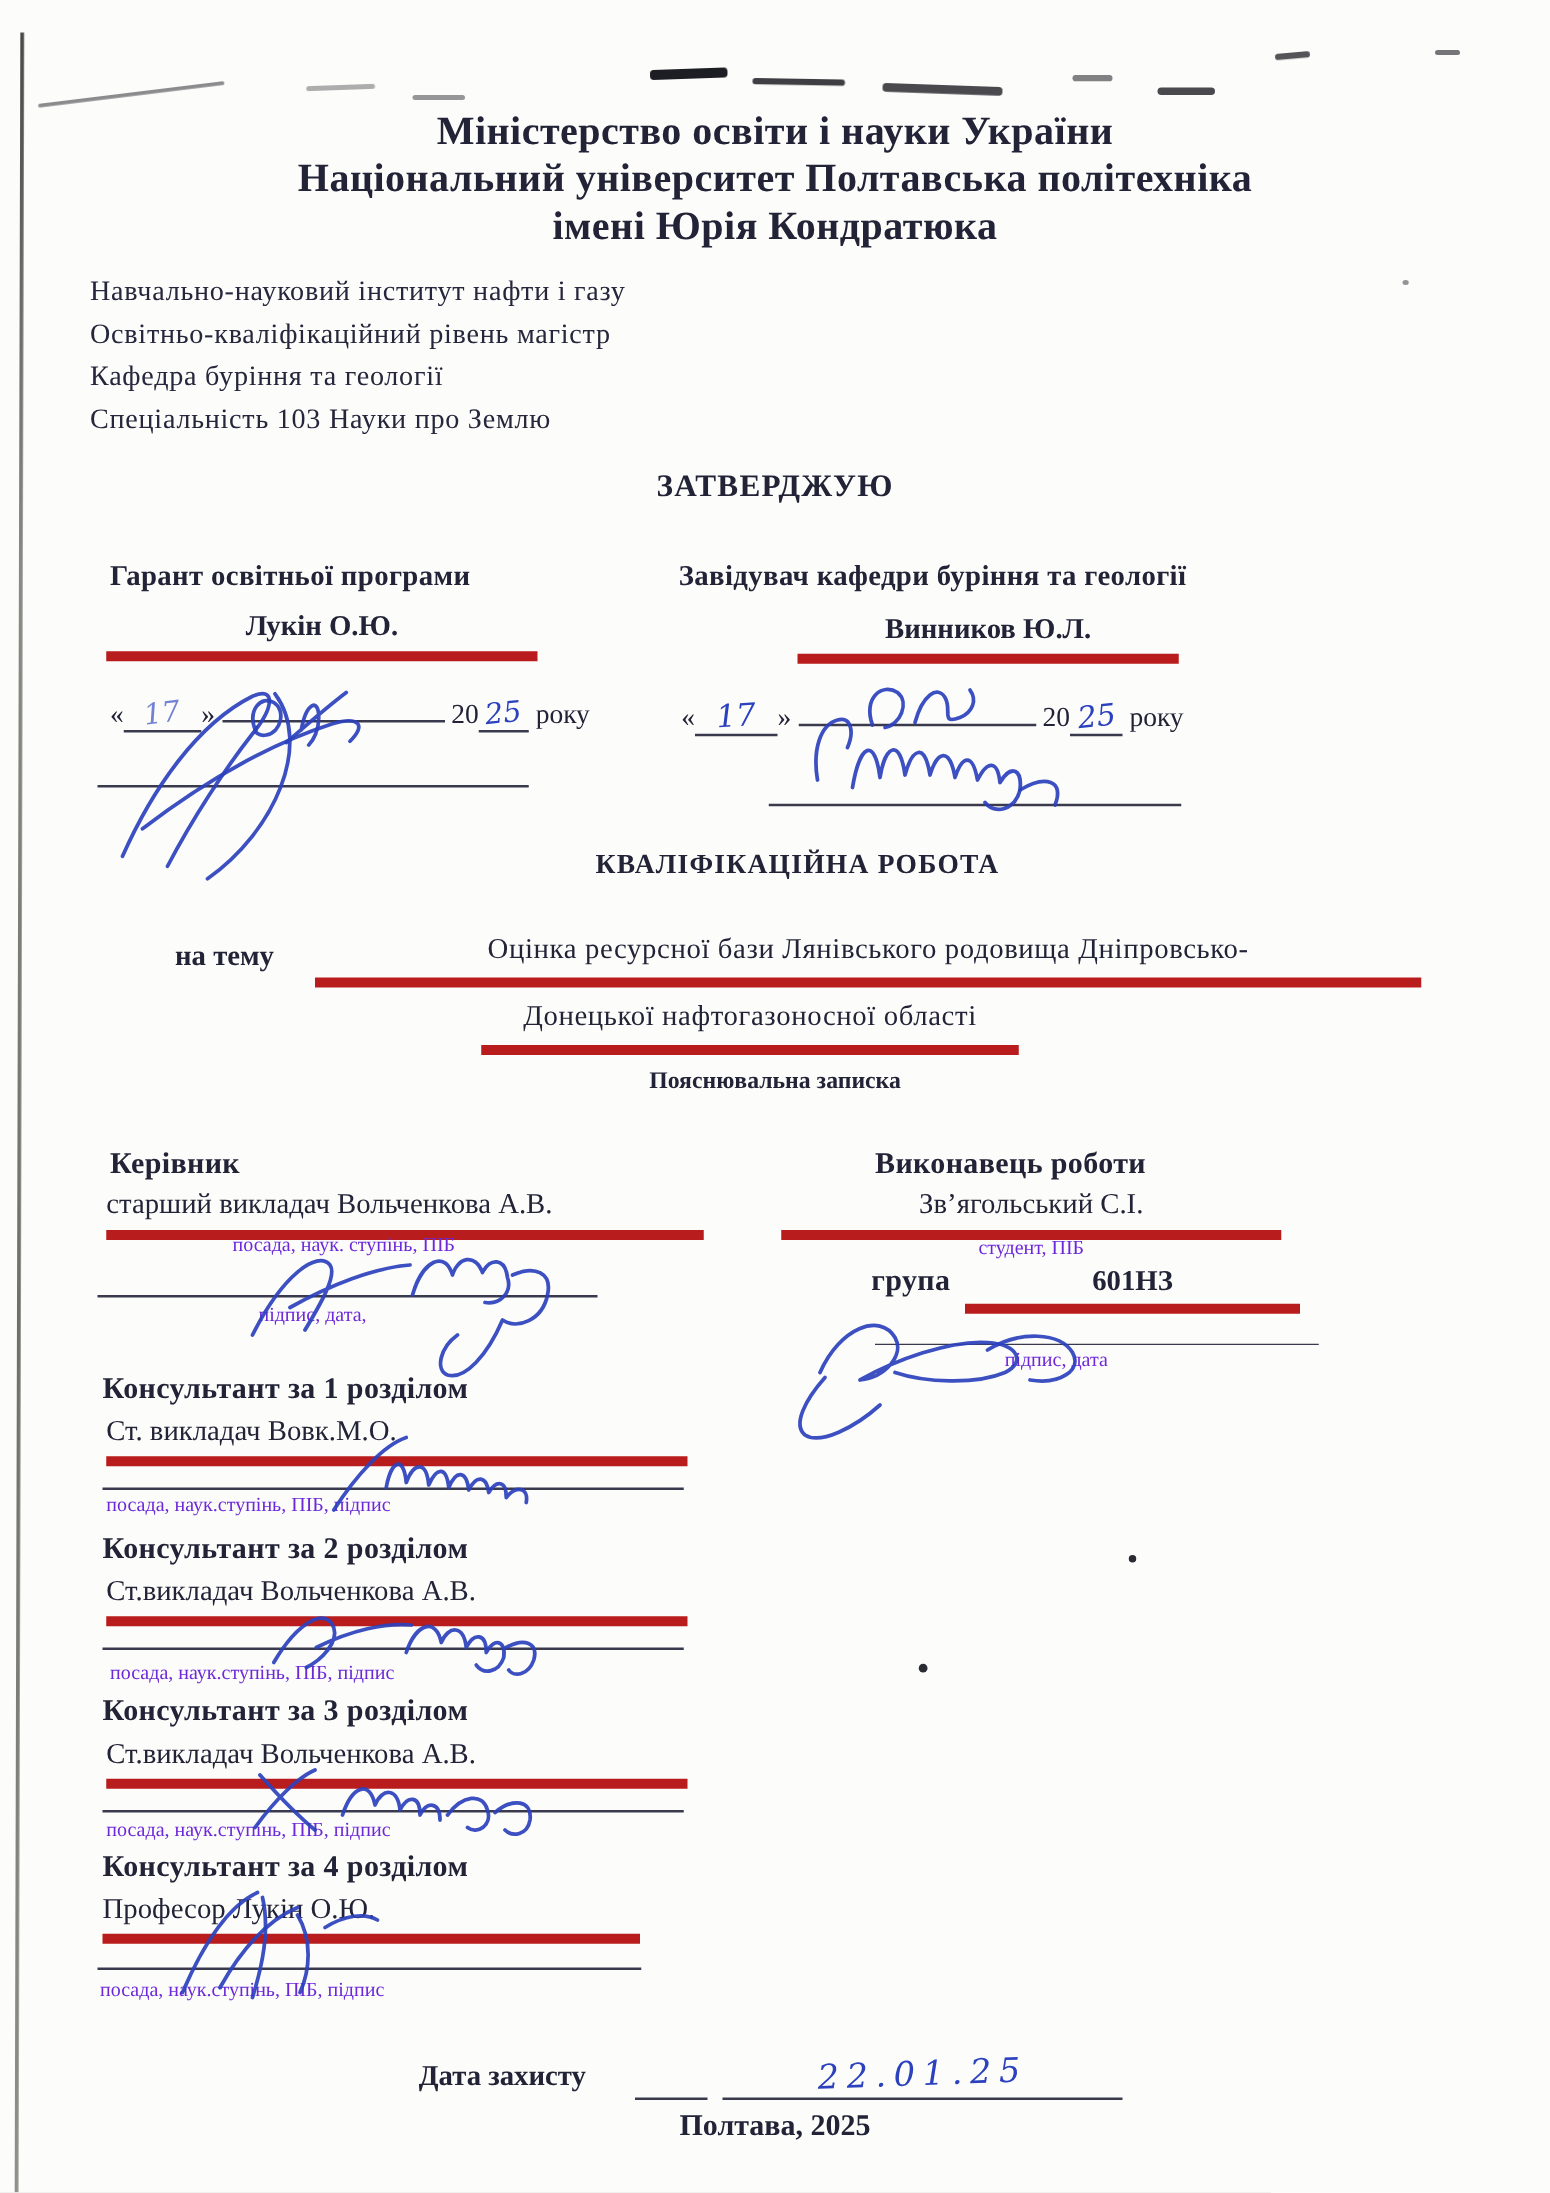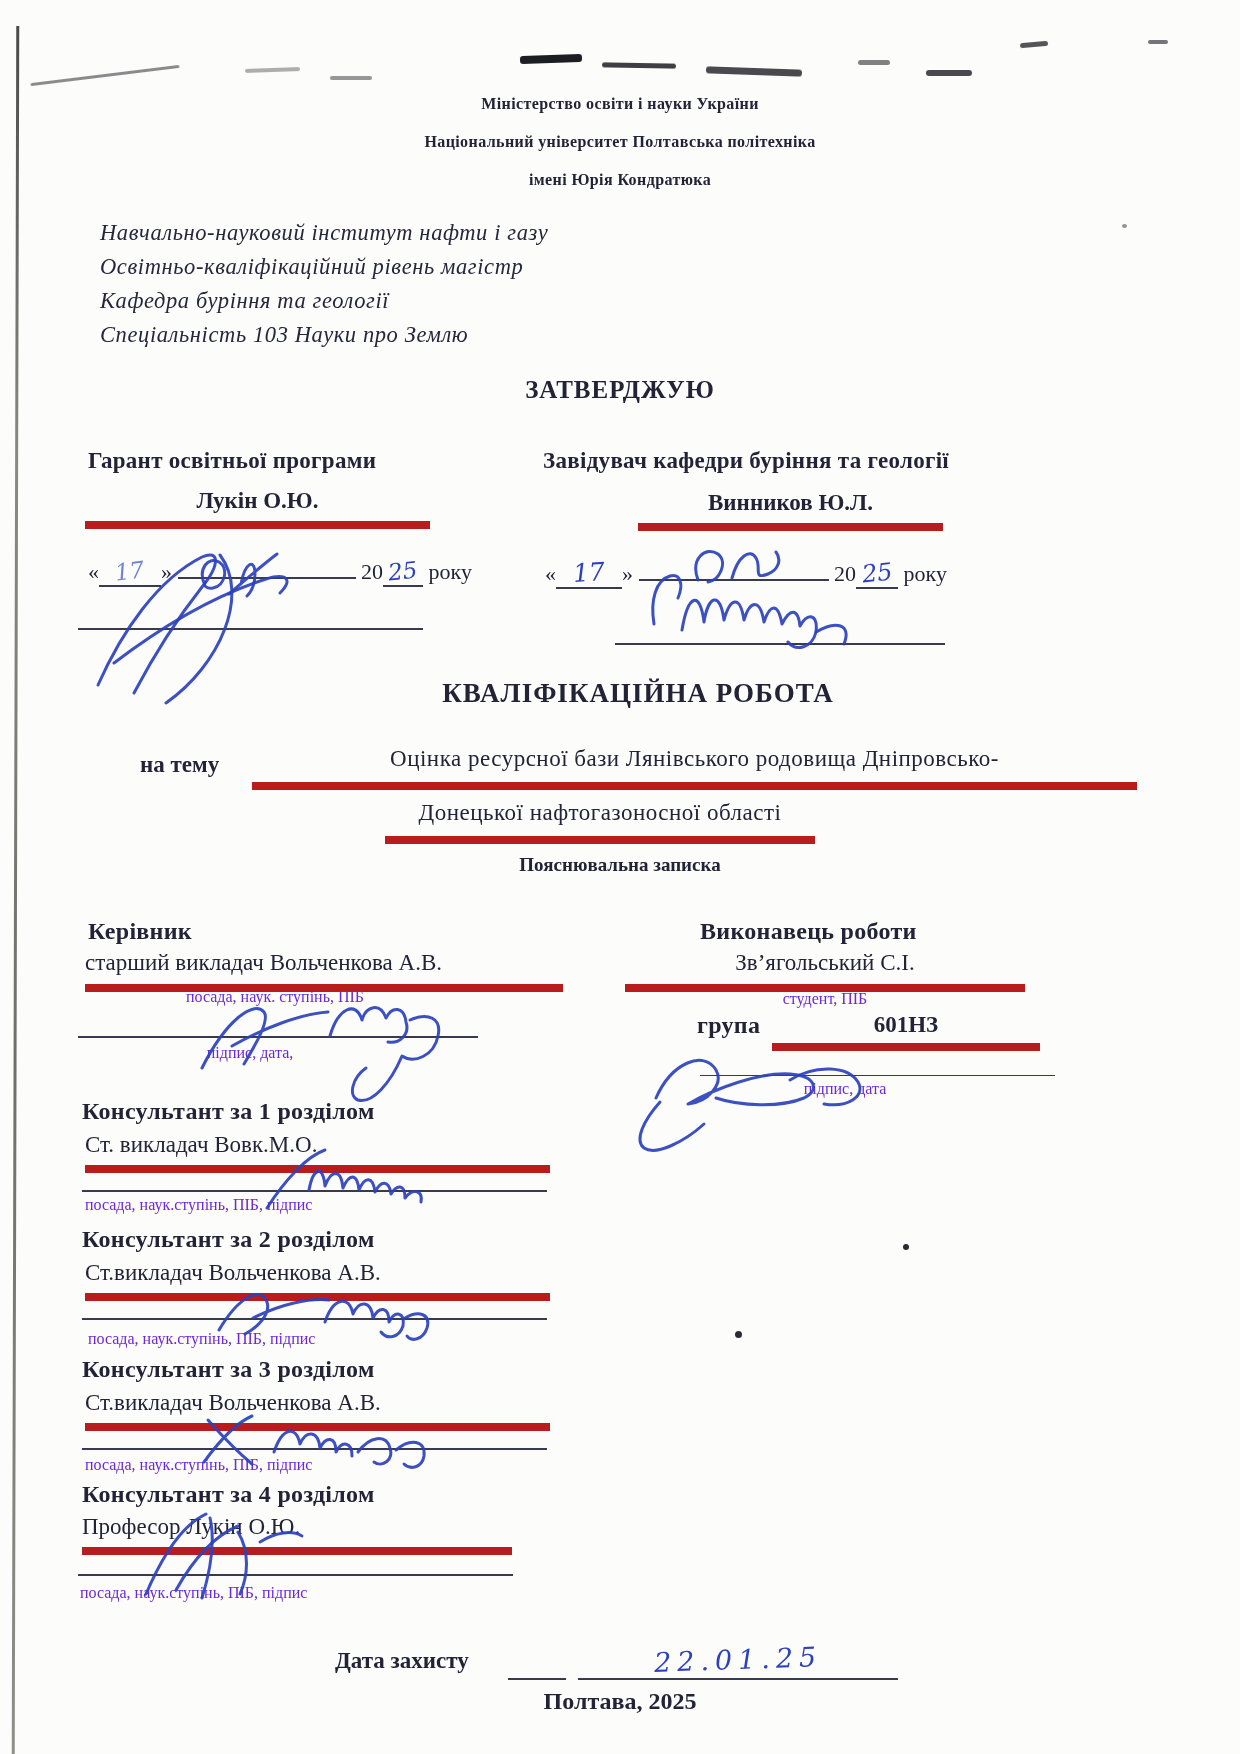--- a/index.html
+++ b/index.html
@@ -26,21 +26,21 @@
   }
   .sig{position:absolute;z-index:3;pointer-events:none;}
   .sig path{fill:none;stroke:#2b41bd;stroke-width:3;stroke-linecap:round;stroke-linejoin:round;opacity:.92;}
   .smudge{position:absolute;background:#1d1d24;border-radius:3px;filter:blur(.6px);}
   .speck{position:absolute;background:#2a2a33;border-radius:50%;}
   .edge-line{
     position:absolute;left:14px;top:26px;width:3px;height:1728px;
     background:linear-gradient(#4a4a4a,#8a8a84 25%,#6f6f6a 60%,#90908a);
     transform:rotate(.15deg);filter:blur(.3px);
   }
-  .hdr{font-size:16px;font-weight:bold;line-height:38px;letter-spacing:.4px;}
+  .hdr{font-size:32px;font-weight:bold;line-height:38px;letter-spacing:.4px;}
   .info-line{font-size:22.5px;line-height:34px;letter-spacing:.6px;color:#26263c;}
   .role{font-size:23px;font-weight:bold;letter-spacing:.3px;}
   .name-b{font-size:23px;font-weight:bold;}
   .ch{font-size:24px;font-weight:bold;letter-spacing:.3px;}
 </style>
 </head>
 <body>
 
 <div class="page">
 
@@ -58,21 +58,21 @@
   <div class="speck" style="left:903px;top:1244px;width:6px;height:6px;"></div>
   <div class="speck" style="left:735px;top:1331px;width:7px;height:7px;"></div>
   <div class="speck" style="left:1122px;top:224px;width:5px;height:4px;opacity:.5;"></div>
 
   <div class="abs hdr ctr" style="left:0;right:0;top:85px;">
     <div>Міністерство освіти і науки України</div>
     <div>Національний університет Полтавська політехніка</div>
     <div>імені Юрія Кондратюка</div>
   </div>
 
-  <div class="abs" style="left:100px;top:216px;font-style:italic;">
+  <div class="abs" style="left:72px;top:216px;">
     <div class="info-line">Навчально-науковий інститут нафти і газу</div>
     <div class="info-line">Освітньо-кваліфікаційний рівень магістр</div>
     <div class="info-line">Кафедра буріння та геології</div>
     <div class="info-line">Спеціальність 103 Науки про Землю</div>
   </div>
 
   <div class="abs ctr b" style="left:0;right:0;top:376px;font-size:25px;letter-spacing:1px;">ЗАТВЕРДЖУЮ</div>
 
   <div class="abs role" style="left:88px;top:448px;">Гарант освітньої програми</div>
   <div class="abs name-b ctr uline" style="left:85px;top:488px;width:345px;height:33px;">Лукін О.Ю.</div>
@@ -103,21 +103,21 @@
   <svg class="sig" style="left:680px;top:540px;" width="120" height="50" viewBox="0 0 120 50">
     <path d="M18 40 C 10 18, 26 6, 38 14 C 48 22, 40 40, 28 42 M 52 38 C 58 16, 70 8, 76 18 C 82 28, 72 40, 88 34 C 98 30, 102 20, 96 12"></path>
   </svg>
   <div class="abs uline-thin" style="left:615px;top:615px;width:330px;height:28px;"></div>
   <svg class="sig" style="left:640px;top:560px;" width="300" height="110" viewBox="0 0 300 110">
     <path d="M14 64 C 10 40, 16 20, 30 16 C 40 13, 44 24, 38 38"></path>
     <path d="M42 70 C 48 34, 60 30, 64 62 C 68 36, 80 30, 84 60 C 90 38, 100 34, 104 60 C 110 40, 120 38, 124 62 C 130 44, 138 42, 142 64 C 150 48, 158 48, 160 66 C 168 52, 178 54, 176 72 C 172 88, 156 92, 148 82"></path>
     <path d="M176 72 C 196 60, 212 64, 204 84"></path>
   </svg>
 
-  <div class="abs ctr b" style="left:0;right:0;top:678px;font-size:27px;letter-spacing:1px;padding-left:36px;">КВАЛІФІКАЦІЙНА РОБОТА</div>
+  <div class="abs ctr b" style="left:0;right:0;top:678px;font-size:22px;letter-spacing:1px;padding-left:36px;">КВАЛІФІКАЦІЙНА РОБОТА</div>
 
   <div class="abs b" style="left:140px;top:752px;font-size:23px;">на тему</div>
   <div class="abs ctr uline" style="left:252px;top:746px;width:885px;height:36px;font-size:23px;letter-spacing:.5px;">Оцінка ресурсної бази Лянівського родовища Дніпровсько-</div>
   <div class="abs ctr uline" style="left:385px;top:800px;width:430px;height:36px;font-size:23px;letter-spacing:.5px;">Донецької нафтогазоносної області</div>
   <div class="abs ctr b" style="left:0;right:0;top:854px;font-size:19px;">Пояснювальна записка</div>
 
   <div class="abs ch" style="left:88px;top:918px;">Керівник</div>
   <div class="abs uline" style="left:85px;top:950px;width:478px;height:34px;font-size:23px;">старший викладач Вольченкова А.В.</div>
   <div class="abs cap ctr" style="left:85px;top:988px;width:380px;">посада, наук. ступінь, ПІБ</div>
   <div class="abs uline-thin" style="left:78px;top:1008px;width:400px;height:28px;"></div>

